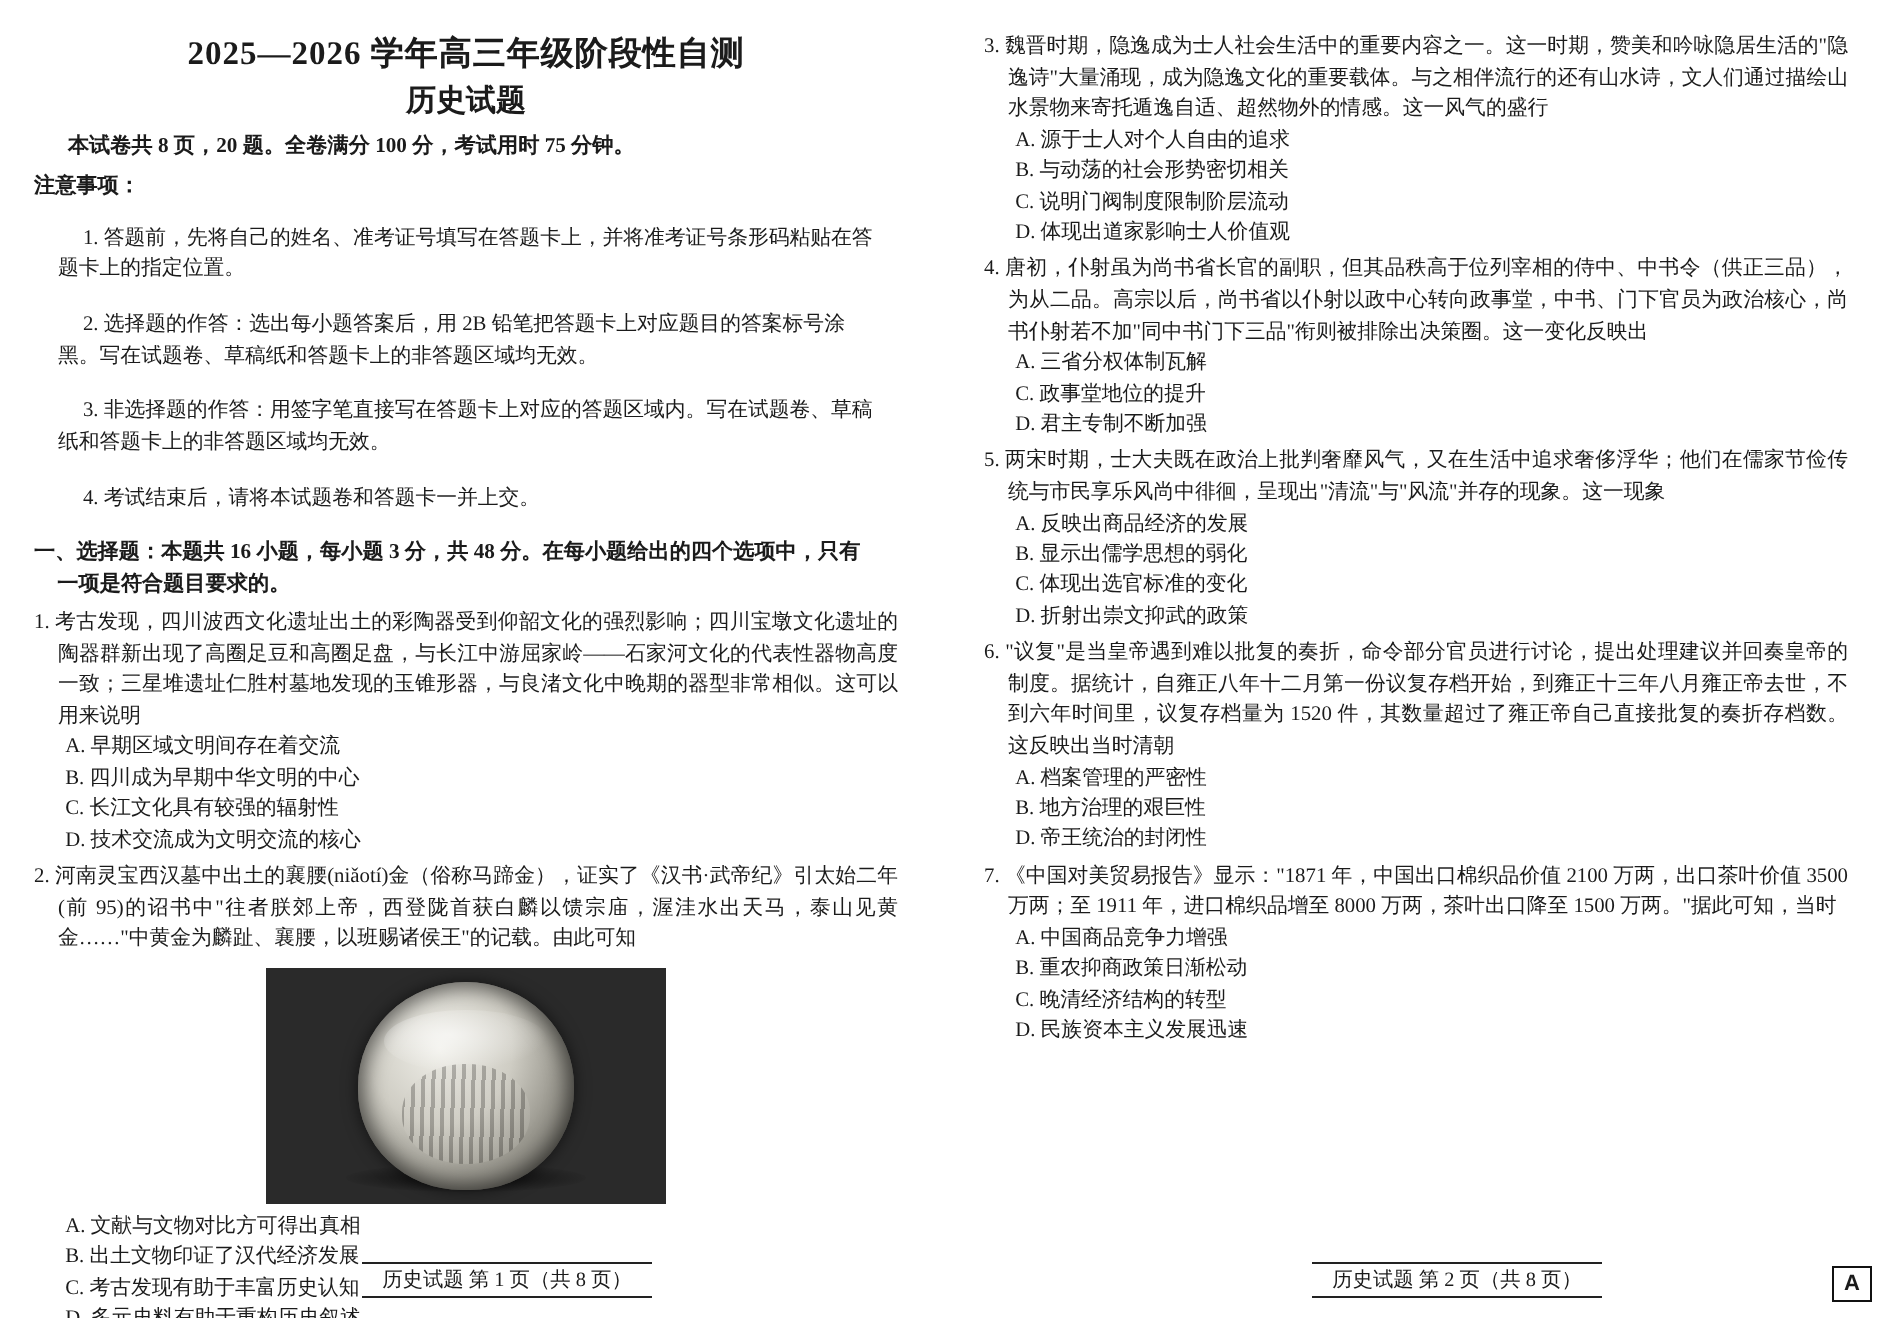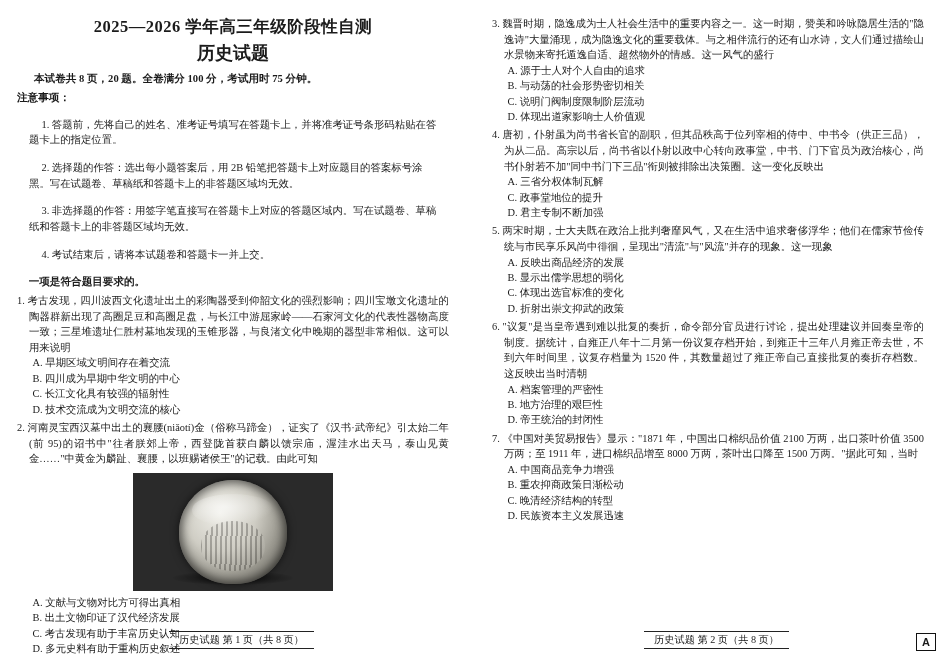--- a/index.html
+++ b/index.html
@@ -34,21 +34,21 @@
   .doc-title {
     text-align: center;
     font-size: 16.5px;
     font-weight: bold;
     letter-spacing: 0.5px;
     margin: 2px 0 4px 0;
     line-height: 1.3;
   }
   .doc-subtitle {
     text-align: center;
-    font-size: 18px;
+    font-size: 15px;
     font-weight: bold;
     margin: 0 0 6px 0;
   }
   .lead {
     font-size: 10.6px;
     line-height: 1.55;
     text-indent: 1.6em;
     margin: 0 0 3px 0;
     font-weight: bold;
   }
@@ -139,21 +139,21 @@
     bottom: 6px;
     transform: translateX(-50%);
     width: 120px;
     height: 14px;
     border-radius: 50%;
     background: radial-gradient(ellipse at 50% 50%, rgba(0,0,0,0.75), rgba(0,0,0,0) 75%);
   }
   .footer {
     position: absolute;
     bottom: 10px;
-    left: 4px;
+    left: 16px;
     width: 475px;
     text-align: center;
     font-size: 10.2px;
   }
   .footer .inner {
     display: inline-block;
     border-top: 1px solid #222;
     border-bottom: 1px solid #222;
     padding: 1px 10px;
   }
@@ -183,20 +183,21 @@
 
     <p class="lead">本试卷共 8 页，20 题。全卷满分 100 分，考试用时 75 分钟。</p>
 
     <div class="notice-head">注意事项：</div>
     <p class="notice-item">1. 答题前，先将自己的姓名、准考证号填写在答题卡上，并将准考证号条形码粘贴在答题卡上的指定位置。</p>
     <p class="notice-item">2. 选择题的作答：选出每小题答案后，用 2B 铅笔把答题卡上对应题目的答案标号涂黑。写在试题卷、草稿纸和答题卡上的非答题区域均无效。</p>
     <p class="notice-item">3. 非选择题的作答：用签字笔直接写在答题卡上对应的答题区域内。写在试题卷、草稿纸和答题卡上的非答题区域均无效。</p>
     <p class="notice-item">4. 考试结束后，请将本试题卷和答题卡一并上交。</p>
 
     <div class="section-head">
+      <span>一、选择题：本题共 16 小题，每小题 3 分，共 48 分。在每小题给出的四个选项中，只有</span>
       <span class="sub">一项是符合题目要求的。</span>
     </div>
 
     <p class="q">
       <span class="q-body"><span>1.</span>
         <span>考古发现，四川波西文化遗址出土的彩陶器受到仰韶文化的强烈影响；四川宝墩文化遗址的陶器群新出现了高圈足豆和高圈足盘，与长江中游屈家岭——石家河文化的代表性器物高度一致；三星堆遗址仁胜村墓地发现的玉锥形器，与良渚文化中晚期的器型非常相似。这可以用来说明</span></span>
     </p>
     <p class="opt">A. 早期区域文明间存在着交流</p>
     <p class="opt">B. 四川成为早期中华文明的中心</p>
     <p class="opt">C. 长江文化具有较强的辐射性</p>

